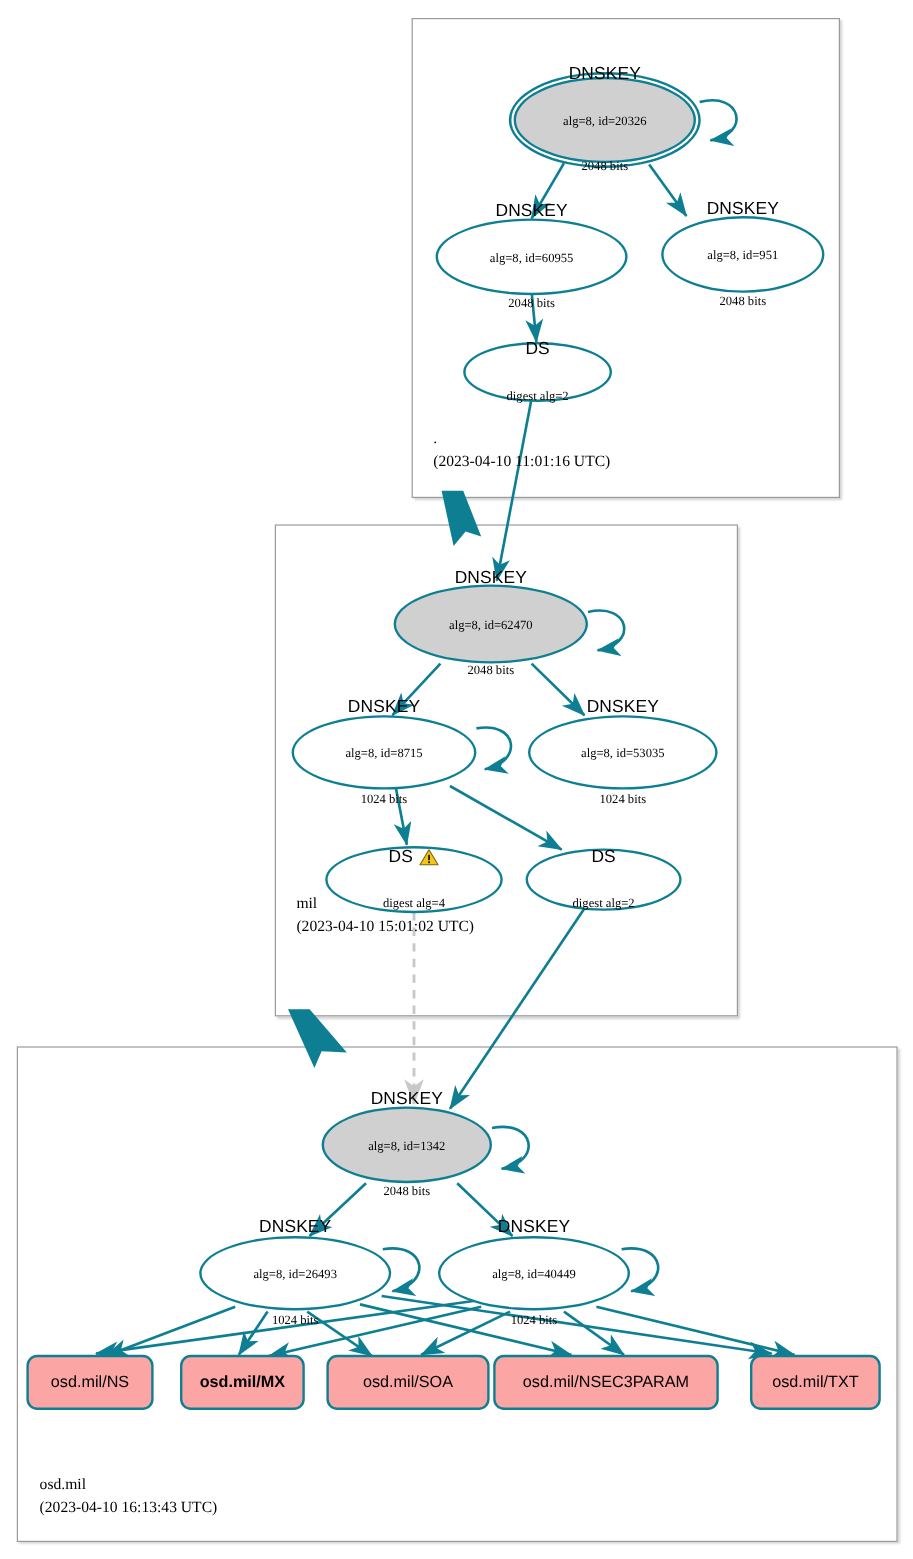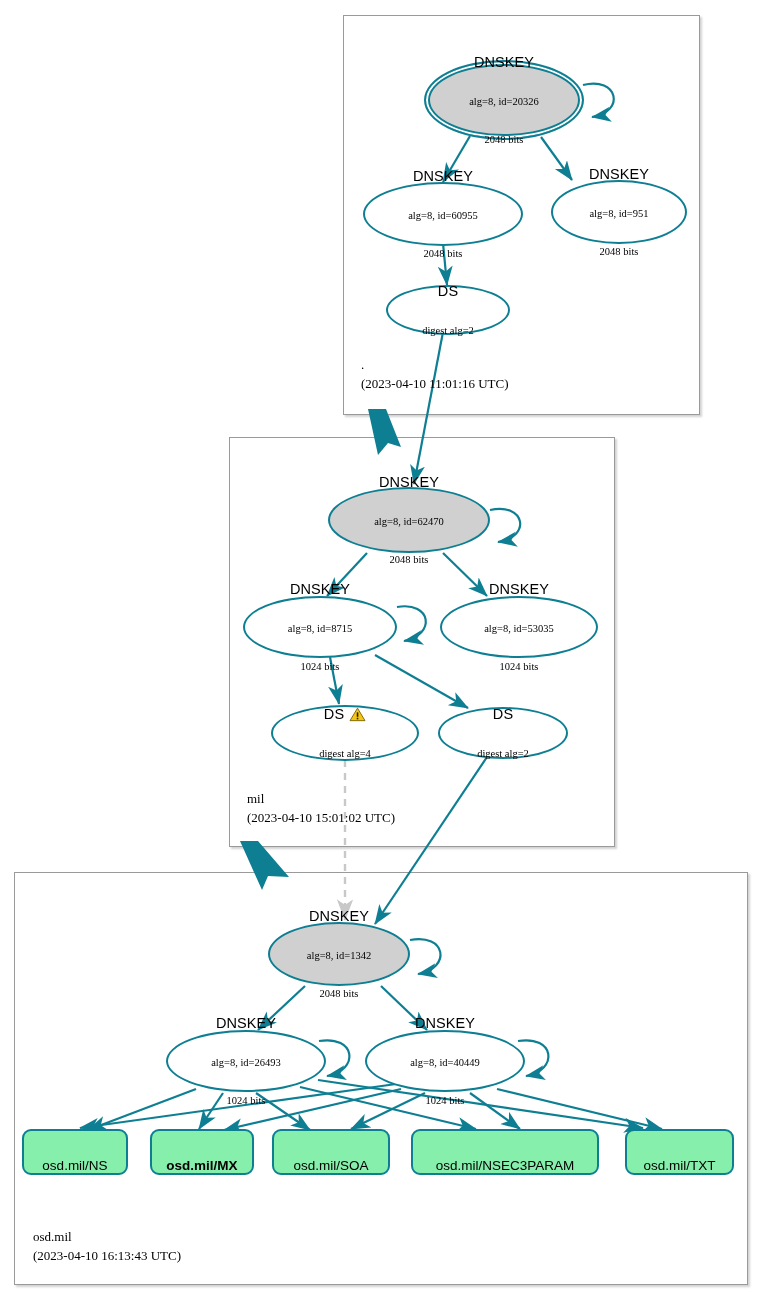--- a/index.html
+++ b/index.html
@@ -17,21 +17,21 @@
   .zone-label .zl-time{display:block;}
 
   .node{position:absolute;box-sizing:border-box;display:flex;
         flex-direction:column;align-items:center;justify-content:center;
         text-align:center;line-height:1.12;}
 
   .ellipse{border:2px solid #0e7f93;border-radius:50%;background:#ffffff;}
   .ellipse.filled{background:#d0d0d0;}
   .ellipse.anchor{box-shadow:inset 0 0 0 2px #ffffff, inset 0 0 0 4px #0e7f93;}
 
-  .rrset{border:2px solid #0e7f93;border-radius:9px;background:#86efac;justify-content:flex-end;}
+  .rrset{border:2px solid #0e7f93;border-radius:9px;background:#fca5a5;}
 
   .n-title{font-family:"Liberation Sans",sans-serif;font-size:14.5px;
            letter-spacing:.1px;}
   .n-sub{font-family:"Liberation Serif",serif;font-size:10.5px;margin-top:26px;}
   .rr-title{font-family:"Liberation Sans",sans-serif;font-size:13.5px;}
 
   .warn-row{display:flex;align-items:center;justify-content:center;gap:5px;}
   .warn-icon{width:17px;height:15px;display:inline-block;}
 </style>
 </head>
@@ -170,21 +170,21 @@
       </span>
     </div>
     <div class="n-sub">digest alg=4</div>
   </div>
 
   <div class="node ellipse" style="left:438px;top:707px;width:130px;height:52px;">
     <div class="n-title">DS</div>
     <div class="n-sub">digest alg=2</div>
   </div>
 
-  <div class="zone-label" style="left:247px;top:790px;">
+  <div class="zone-label" style="left:247px;top:744px;">
     <span class="zl-name">mil</span>
     <span class="zl-time">(2023-04-10 15:01:02 UTC)</span>
   </div>
 
   <div class="node ellipse filled" style="left:268px;top:922px;width:142px;height:64px;">
     <div class="n-title">DNSKEY</div>
     <div class="n-sub">alg=8, id=1342</div>
     <div class="n-sub">2048 bits</div>
   </div>
 
@@ -201,21 +201,21 @@
   </div>
 
   <div class="node rrset" style="left:22px;top:1129px;width:106px;height:46px;">
     <div class="rr-title">osd.mil/NS</div>
   </div>
 
   <div class="node rrset" style="left:150px;top:1129px;width:104px;height:46px;font-weight:bold;">
     <div class="rr-title">osd.mil/MX</div>
   </div>
 
-  <div class="node rrset" style="left:272px;top:1129px;width:118px;height:46px;">
+  <div class="node rrset" style="left:272px;top:1129px;width:136px;height:46px;">
     <div class="rr-title">osd.mil/SOA</div>
   </div>
 
   <div class="node rrset" style="left:411px;top:1129px;width:188px;height:46px;">
     <div class="rr-title">osd.mil/NSEC3PARAM</div>
   </div>
 
   <div class="node rrset" style="left:625px;top:1129px;width:109px;height:46px;">
     <div class="rr-title">osd.mil/TXT</div>
   </div>

